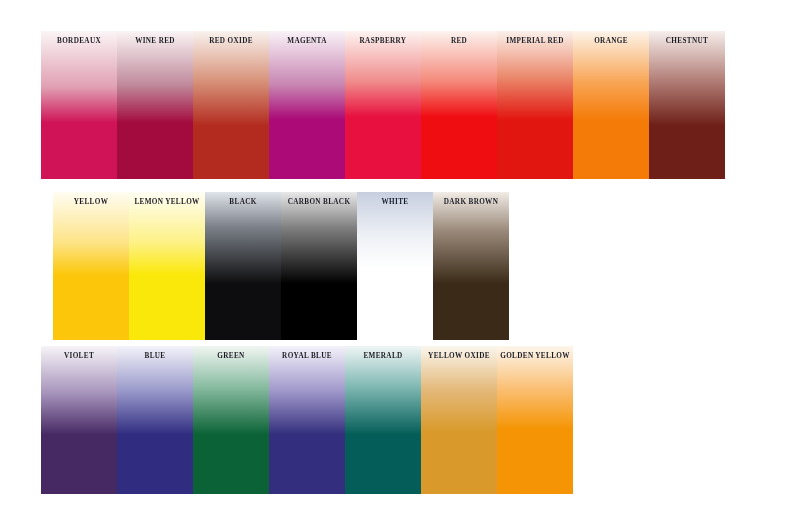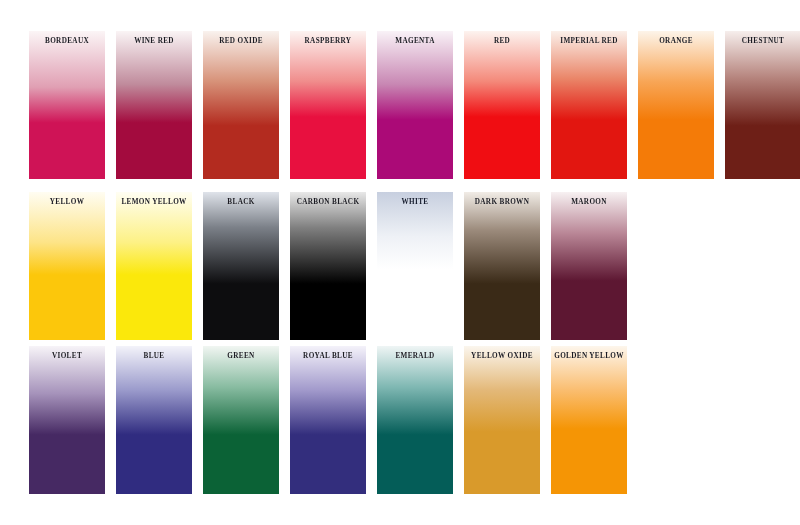--- a/index.html
+++ b/index.html
@@ -16,27 +16,27 @@
   }
   #palette-sheet {
     position: relative;
     width: 800px;
     height: 525px;
     background: #ffffff;
     box-sizing: border-box;
   }
   .swatch-row {
     position: absolute;
-    left: 29px;
+    left: 41px;
     height: 192px;
     display: flex;
-    gap: 11px;
+    gap: 0;
   }
   #row-1 { top: 31px; }
-  #row-2 { top: 192px; }
+  #row-2 { top: 192px; margin-left: 12px; }
   #row-3 { top: 346px; }
 
   .swatch {
     position: relative;
     width: 76px;
     height: 148px;
     overflow: hidden;
     flex: 0 0 auto;
   }
   .swatch-gradient {
@@ -76,26 +76,26 @@
       </div>
       <div class="swatch">
         <div class="swatch-gradient" style="background: linear-gradient(rgb(250, 244, 245) 0%, rgb(192, 139, 156) 36%, rgb(163, 11, 62) 62%, rgb(163, 11, 62) 100%);"></div>
         <div class="swatch-label">WINE RED</div>
       </div>
       <div class="swatch">
         <div class="swatch-gradient" style="background: linear-gradient(rgb(249, 242, 238) 0%, rgb(215, 146, 121) 34%, rgb(179, 43, 31) 64%, rgb(179, 43, 31) 100%);"></div>
         <div class="swatch-label">RED OXIDE</div>
       </div>
       <div class="swatch">
+        <div class="swatch-gradient" style="background: linear-gradient(rgb(249, 242, 247) 0%, rgb(200, 135, 179) 36%, rgb(171, 10, 119) 60%, rgb(171, 10, 119) 100%);"></div>
+        <div class="swatch-label">MAGENTA</div>
+      </div>
+      <div class="swatch">
         <div class="swatch-gradient" style="background: linear-gradient(rgb(253, 243, 241) 0%, rgb(240, 141, 140) 34%, rgb(232, 16, 63) 58%, rgb(232, 16, 63) 100%);"></div>
         <div class="swatch-label">RASPBERRY</div>
-      </div>
-      <div class="swatch">
-        <div class="swatch-gradient" style="background: linear-gradient(rgb(249, 242, 247) 0%, rgb(200, 135, 179) 36%, rgb(171, 10, 119) 60%, rgb(171, 10, 119) 100%);"></div>
-        <div class="swatch-label">MAGENTA</div>
       </div>
       <div class="swatch">
         <div class="swatch-gradient" style="background: linear-gradient(rgb(253, 243, 239) 0%, rgb(244, 137, 122) 34%, rgb(240, 13, 18) 58%, rgb(240, 13, 18) 100%);"></div>
         <div class="swatch-label">RED</div>
       </div>
       <div class="swatch">
         <div class="swatch-gradient" style="background: linear-gradient(rgb(251, 240, 234) 0%, rgb(234, 134, 105) 32%, rgb(226, 22, 16) 60%, rgb(226, 22, 16) 100%);"></div>
         <div class="swatch-label">IMPERIAL RED</div>
       </div>
       <div class="swatch">
@@ -125,24 +125,20 @@
         <div class="swatch-label">CARBON BLACK</div>
       </div>
       <div class="swatch">
         <div class="swatch-gradient" style="background: linear-gradient(rgb(199, 207, 223) 0%, rgb(238, 241, 246) 30%, rgb(255, 255, 255) 52%, rgb(255, 255, 255) 100%);"></div>
         <div class="swatch-label light-plate">WHITE</div>
       </div>
       <div class="swatch">
         <div class="swatch-gradient" style="background: linear-gradient(rgb(241, 236, 230) 0%, rgb(155, 138, 123) 26%, rgb(58, 42, 23) 62%, rgb(58, 42, 23) 100%);"></div>
         <div class="swatch-label">DARK BROWN</div>
       </div>
-      <div class="swatch">
-        <div class="swatch-gradient" style="background: linear-gradient(rgb(247, 241, 242) 0%, rgb(185, 134, 150) 28%, rgb(93, 23, 50) 60%, rgb(93, 23, 50) 100%);"></div>
-        <div class="swatch-label">MAROON</div>
-      </div>
     </div>
   <div class="swatch-row" id="row-3">
       <div class="swatch">
         <div class="swatch-gradient" style="background: linear-gradient(rgb(247, 244, 248) 0%, rgb(166, 147, 187) 32%, rgb(70, 41, 99) 60%, rgb(70, 41, 99) 100%);"></div>
         <div class="swatch-label">VIOLET</div>
       </div>
       <div class="swatch">
         <div class="swatch-gradient" style="background: linear-gradient(rgb(243, 243, 250) 0%, rgb(154, 154, 203) 30%, rgb(48, 44, 128) 60%, rgb(48, 44, 128) 100%);"></div>
         <div class="swatch-label">BLUE</div>
       </div>

